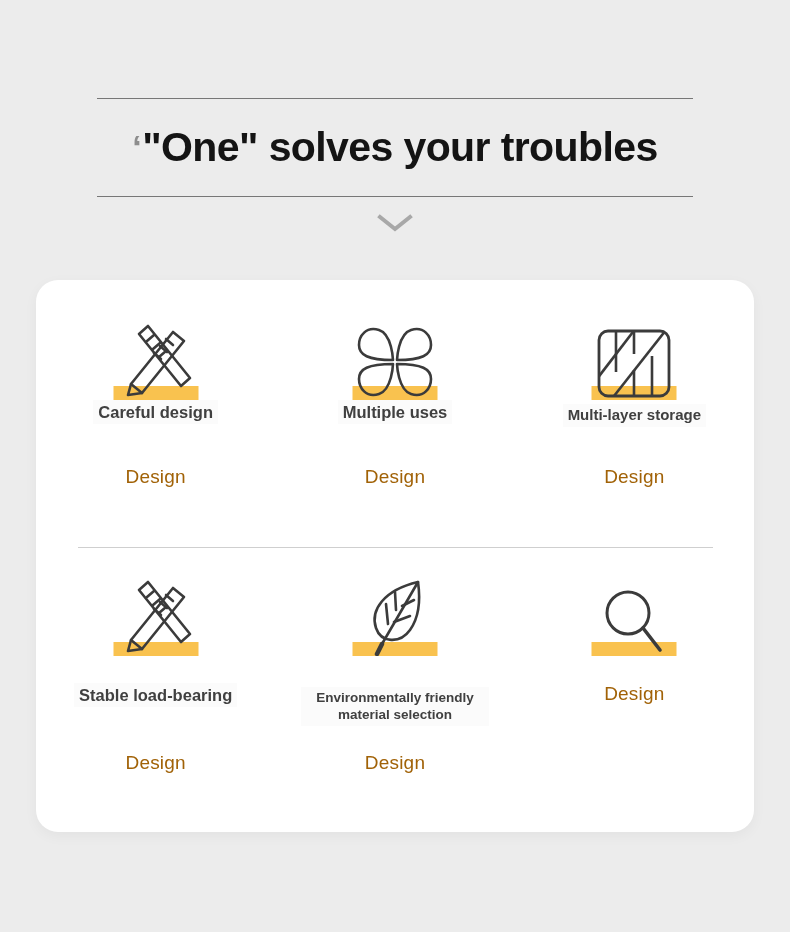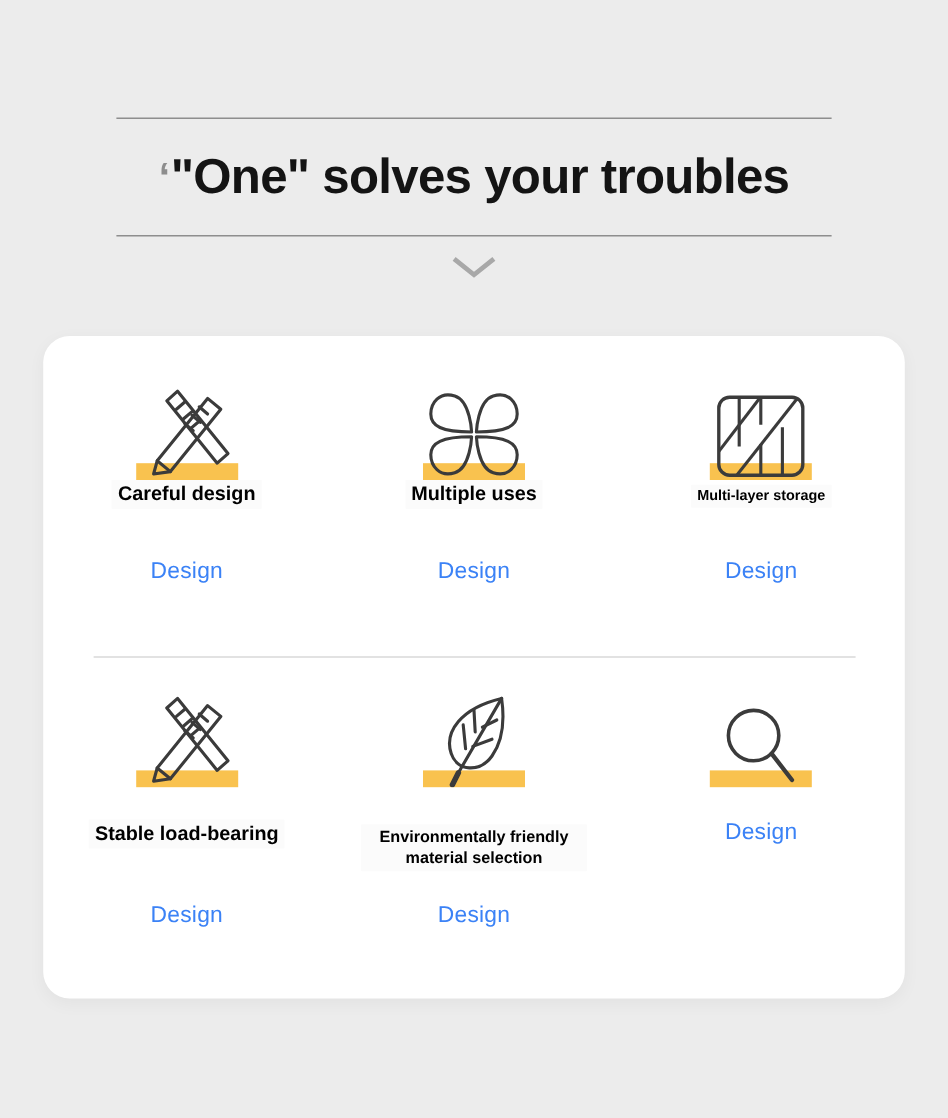--- a/index.html
+++ b/index.html
@@ -128,52 +128,52 @@
     width: 85px;
     height: 14px;
     background: #f9c24f;
     z-index: 1;
   }
 
   
   .label {
     font-size: 16.5px;
     font-weight: bold;
-    color: #000000;
+    color: #404040;
     background: #fbfbfb;
     padding: 2px 5px;
     line-height: 1.24;
     text-align: center;
     white-space: nowrap;
   }
   .label.small {
     font-size: 13.5px;
     white-space: normal;
     text-align: center;
     width: 178px;
     line-height: 1.28;
   }
   .label.compact {
-    font-size: 12px;
+    font-size: 15px;
   }
 
   .lbl-slot {
     height: 46px;
     display: flex;
     align-items: flex-start;
     justify-content: center;
     width: 100%;
     box-sizing: border-box;
   }
   .lbl-slot.push-sm { padding-top: 4px; }
   .lbl-slot.r2 { height: 42px; margin-top: 27px; }
 
   .subtext {
     font-size: 19px;
-    color: #3b82f6;
+    color: #a16207;
     font-weight: normal;
     letter-spacing: 0.2px;
     text-align: center;
   }
   .sub-slot {
     margin-top: 20px;
     width: 100%;
     display: flex;
     justify-content: center;
   }

